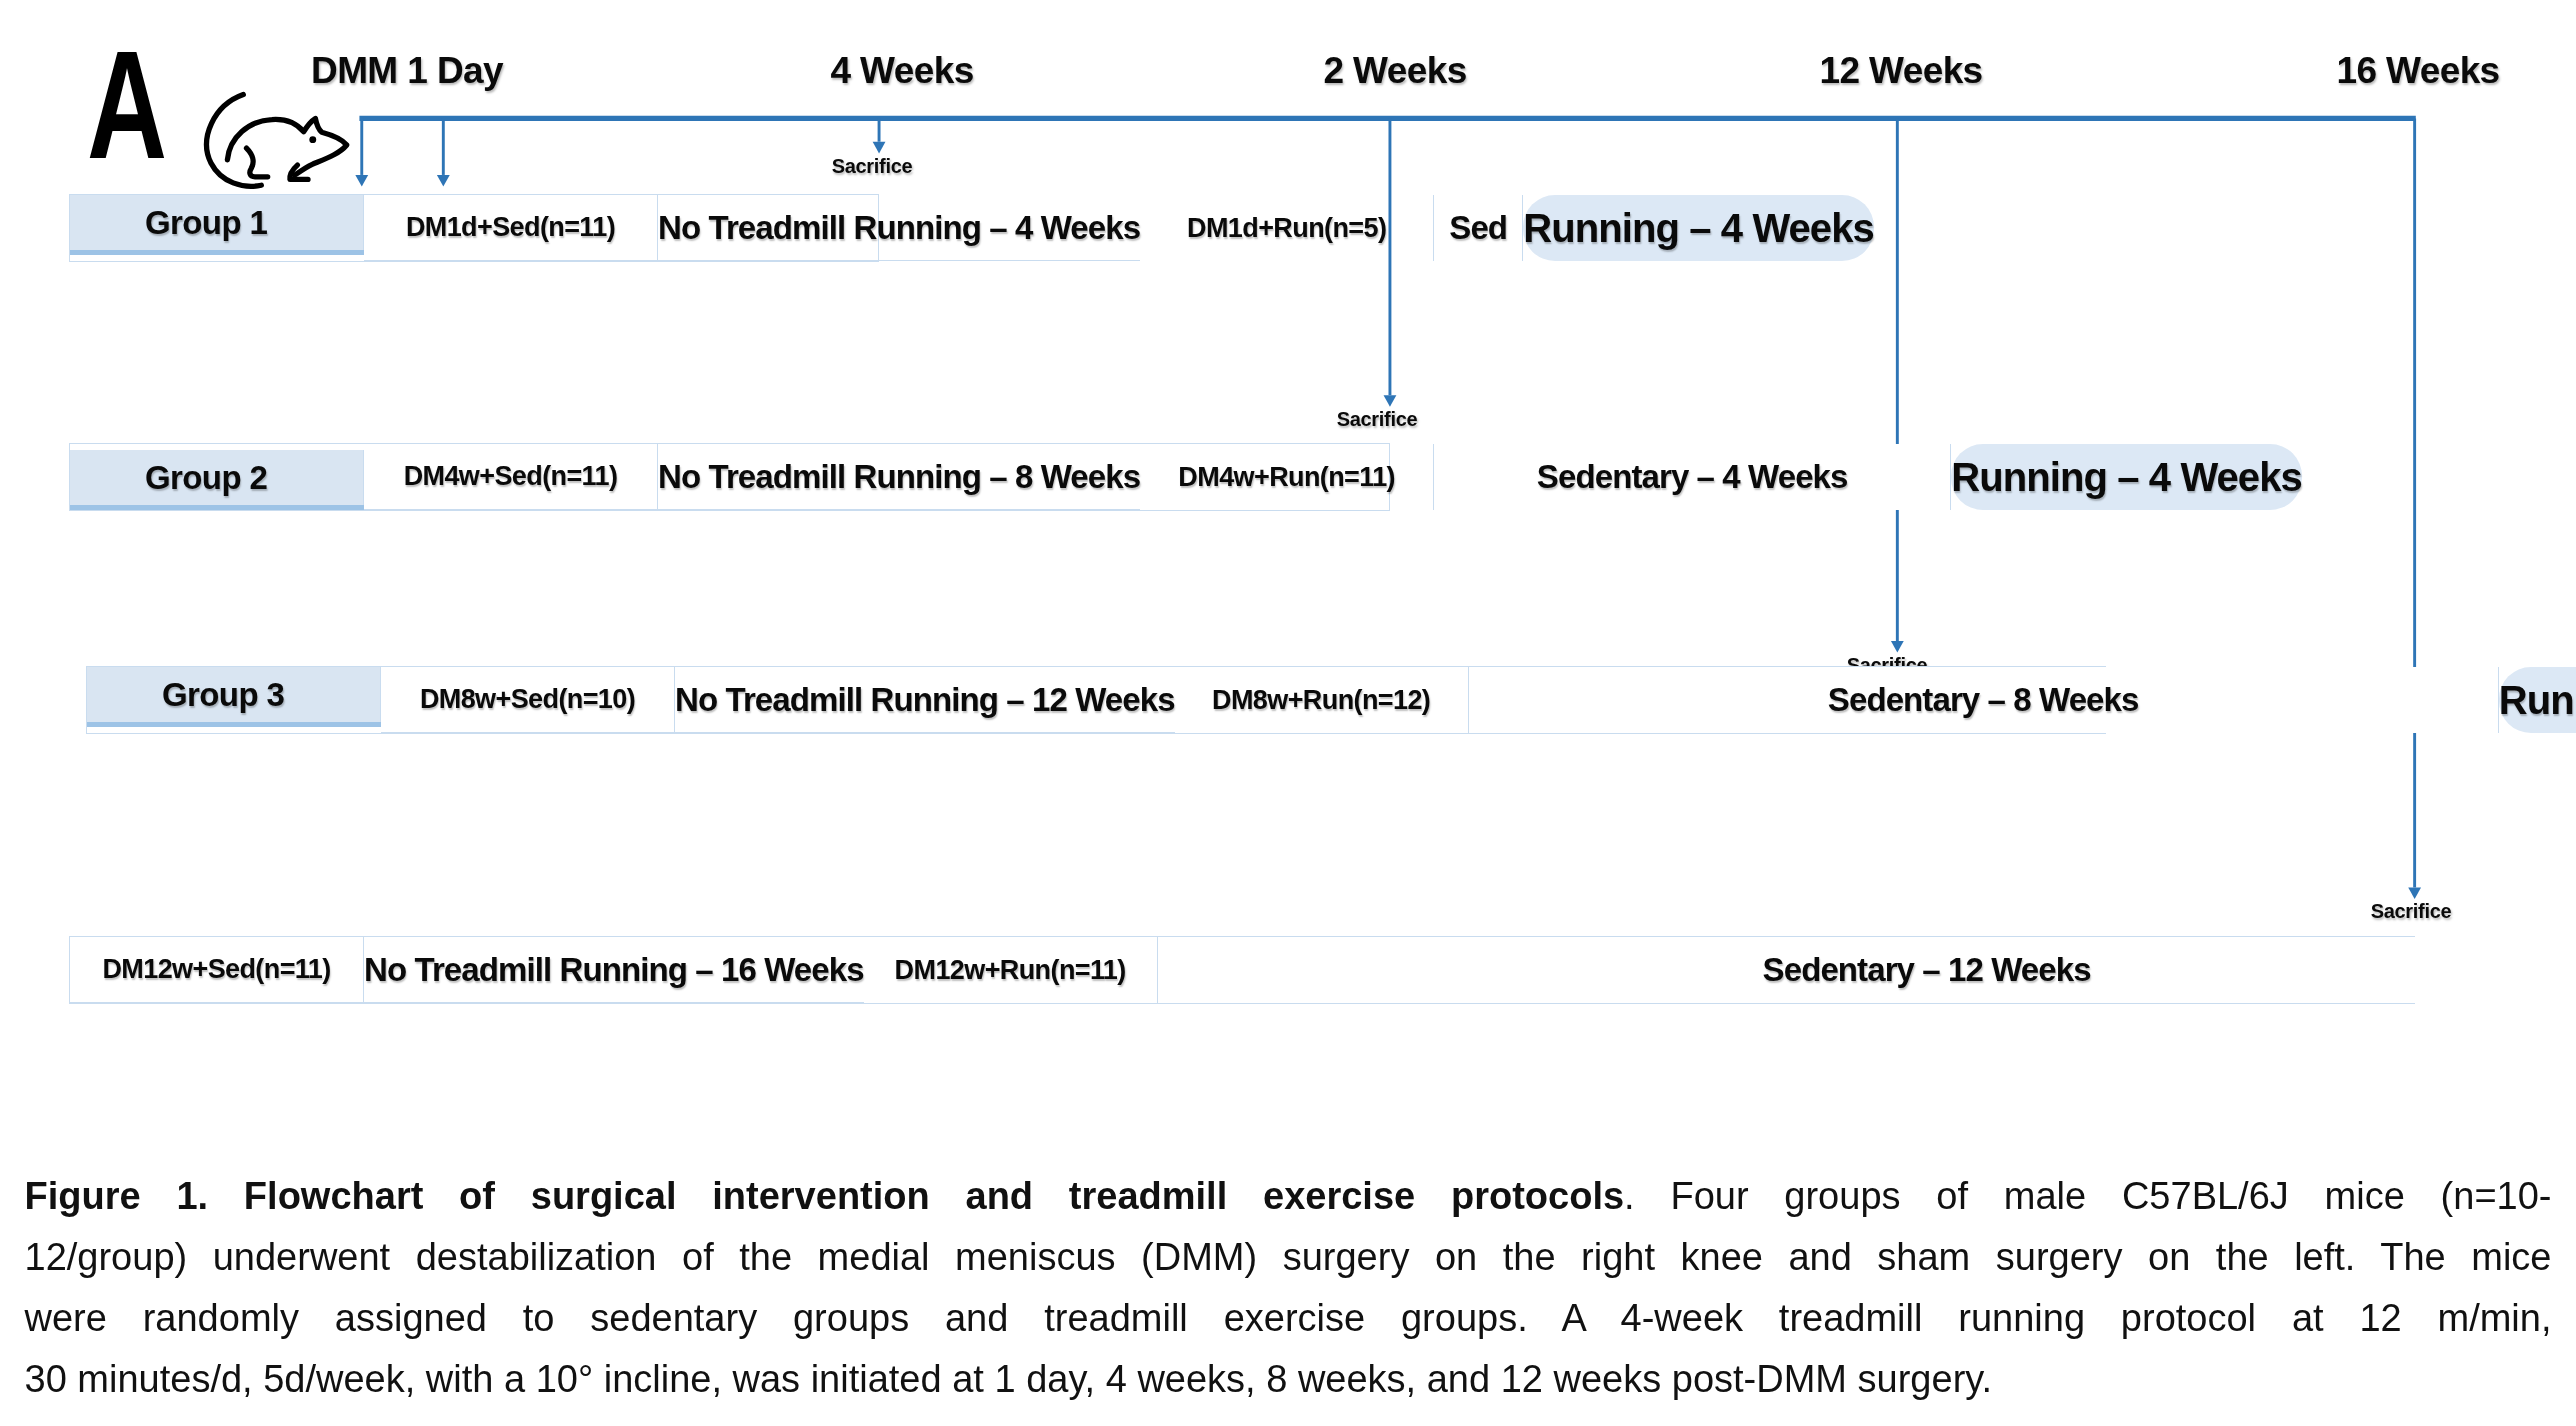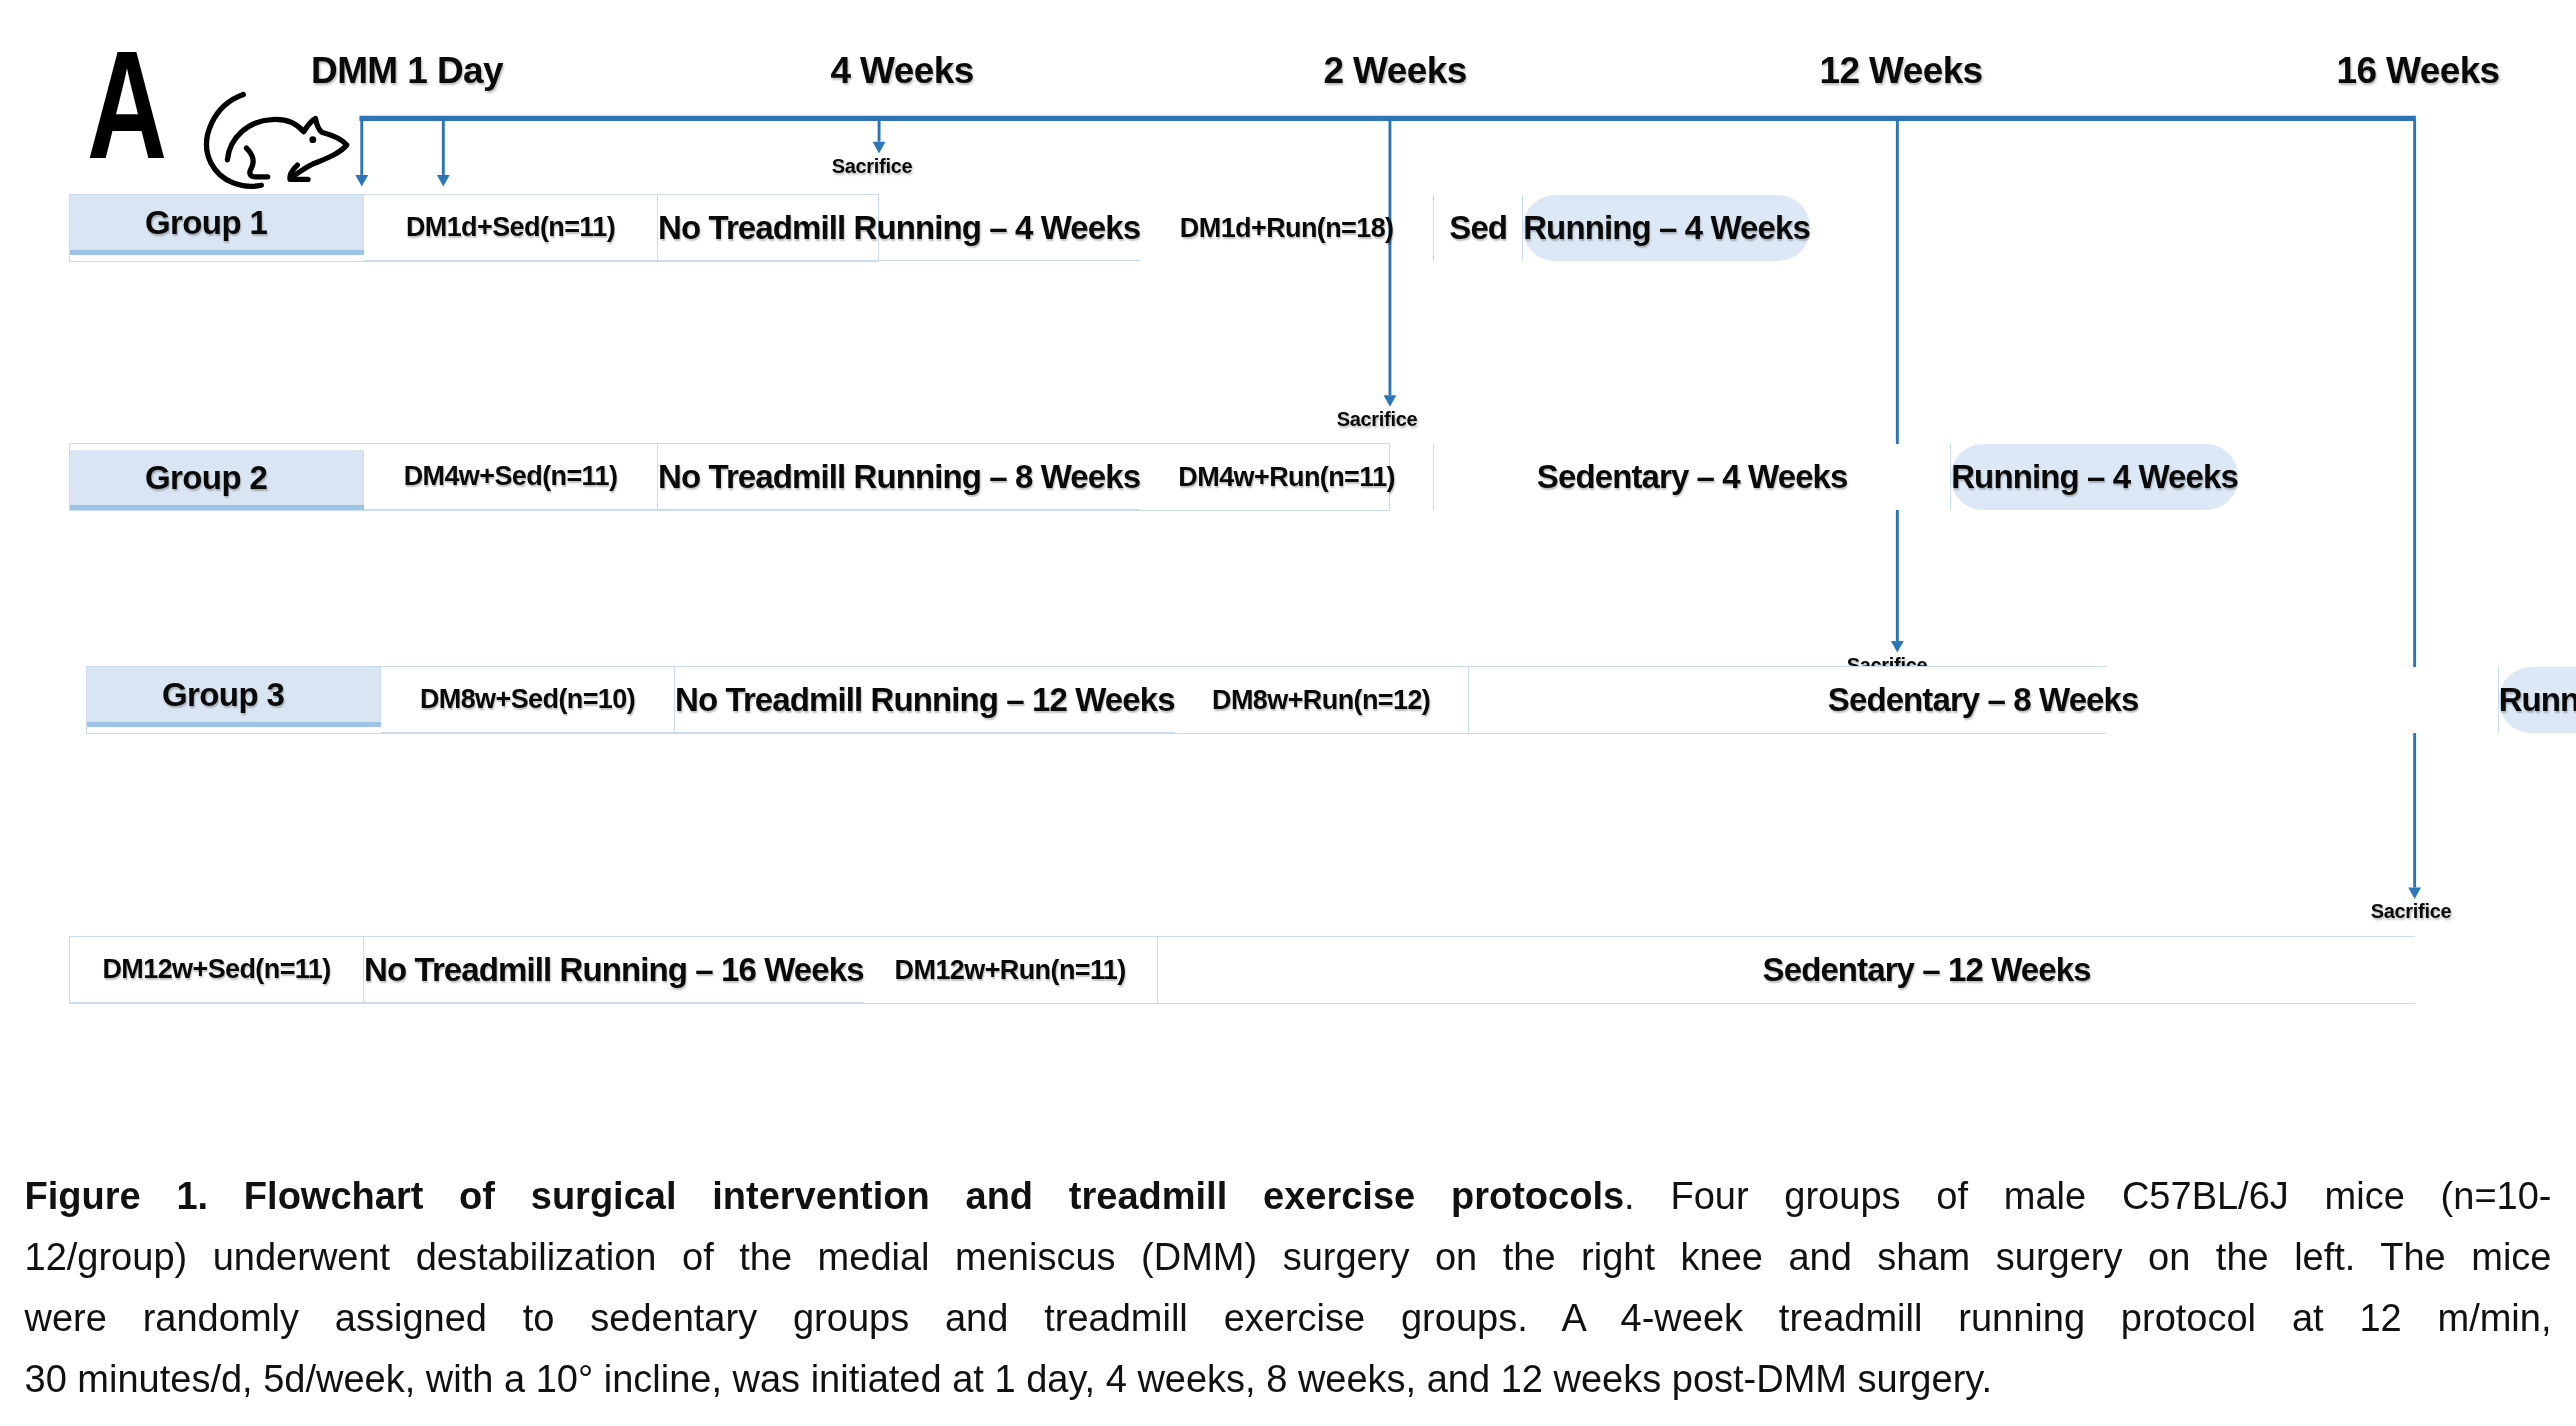--- a/index.html
+++ b/index.html
@@ -62,21 +62,21 @@
     border-right:1.7px solid var(--border_light);
     font-weight:700;color:var(--text_black);
     white-space:nowrap;
     text-shadow:0.9px 1.5px 1.7px rgba(0,0,0,0.25);
   }
   .row > .cell:last-child{border-right:none;}
   .label-col{width:294px;flex:0 0 auto;font-size:27px;letter-spacing:-0.6px;}
   .grp-name{background:var(--header_fill);justify-content:flex-start;padding-left:75px;font-size:33px;}
   .rest{flex:1 1 auto;font-size:33px;letter-spacing:-0.9px;}
   .sed-seg{flex:0 0 auto;font-size:33px;letter-spacing:-0.9px;background:#fff;}
-  .run-seg{flex:1 1 auto;font-size:33px;letter-spacing:-0.9px;background:var(--cell_blue);border-radius:32px;}
+  .run-seg{flex:1 1 auto;font-size:40px;letter-spacing:-0.9px;background:var(--cell_blue);border-radius:32px;}
   .t1{left:69px;top:194px;width:810px;}
   .t2{left:69px;top:443px;width:1321px;align-items:flex-end;}
   .t3{left:69px;top:666px;width:2020px;margin-left:17px;}
   .t4{left:69px;top:936px;width:2346px;}
   .t1 .sed-seg{width:89px;}
   .t2 .sed-seg{width:517px;}
   .t3 .sed-seg{width:1030px;}
   .t4 .sed-seg{width:1539px;}
   
   .caption{
@@ -143,21 +143,21 @@
   <div class="grp-table t1">
     <div class="row hdr">
       <div class="cell label-col grp-name">Group 1</div>
       <div class="cell rest"></div>
     </div>
     <div class="row">
       <div class="cell label-col">DM1d+Sed(n=11)</div>
       <div class="cell rest">No Treadmill Running – 4 Weeks</div>
     </div>
     <div class="row">
-      <div class="cell label-col">DM1d+Run(n=18)</div>
+      <div class="cell label-col">DM1d+Run(n=5)</div>
       <div class="cell sed-seg">Sed</div>
       <div class="cell run-seg">Running – 4 Weeks</div>
     </div>
   </div>
 
   <div class="grp-table t2">
     <div class="row hdr">
       <div class="cell label-col grp-name">Group 2</div>
       <div class="cell rest"></div>
     </div>

